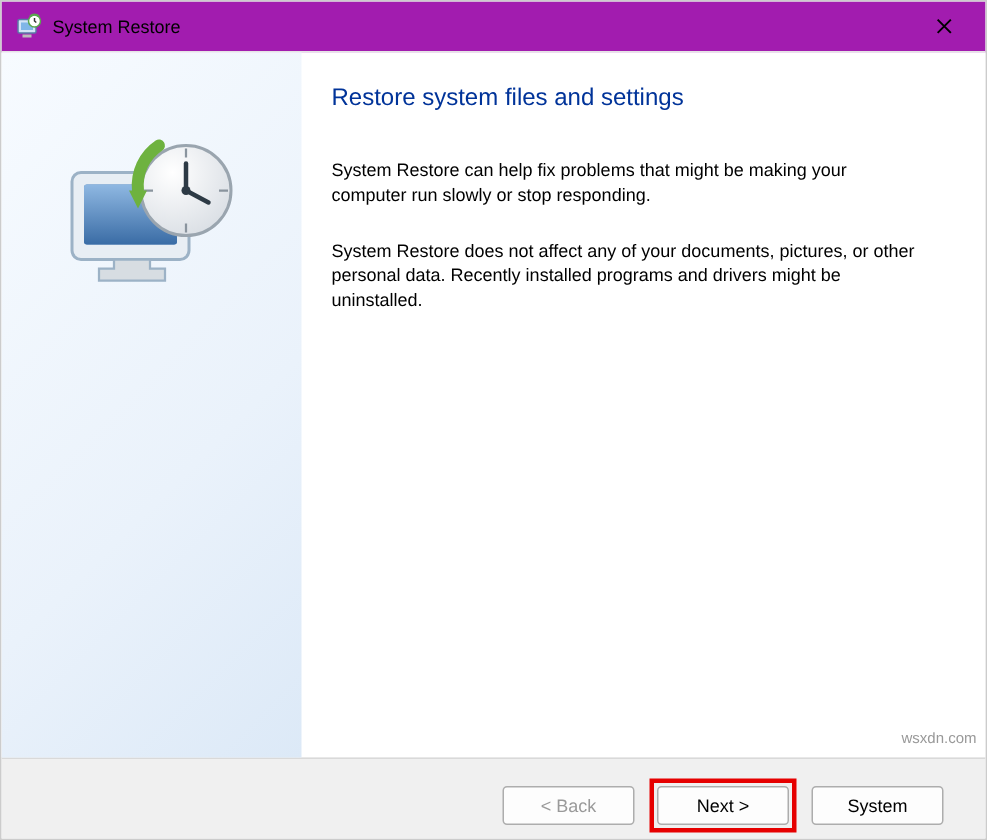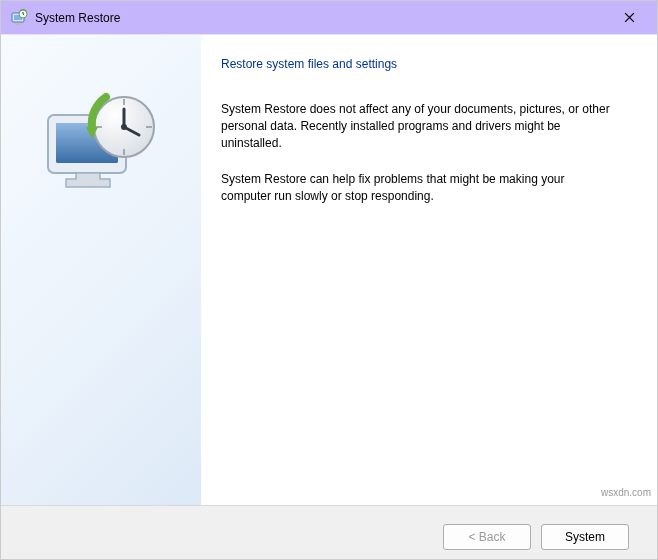--- a/index.html
+++ b/index.html
@@ -12,21 +12,21 @@
     height: 560px;
     overflow: hidden;
     border: 1px solid #ccc;
   }
   .titlebar {
     height: 34px;
     display: flex;
     align-items: center;
     padding: 0 8px;
     border-bottom: 1px solid #e5e5e5;
-    background: #c4b5fd;
+    background: #a21caf;
   }
   .titlebar .icon-slot {
     width: 20px; height: 20px;
     margin-right: 6px;
     position: relative;
   }
   .titlebar .title {
     font-size: 12px;
     color: #000;
   }
@@ -56,21 +56,21 @@
     top: 50px;
     left: 35px;
     width: 130px;
     height: 130px;
   }
   .main {
     flex: 1;
     padding: 22px 40px 10px 20px;
   }
   .heading {
-    font-size: 12px;
+    font-size: 16px;
     color: #003399;
     font-weight: normal;
     margin: 0 0 30px 0;
   }
   .para {
     font-size: 12px;
     color: #000;
     line-height: 1.4;
     margin: 0 0 20px 0;
   }
@@ -166,23 +166,26 @@
         <line x1="88" y1="42" x2="103" y2="50" stroke="#2d3a45" stroke-width="3" stroke-linecap="round"></line>
         <circle cx="88" cy="42" r="3" fill="#2d3a45"></circle>
 
         <path d="M70 12 A 32 32 0 0 0 56 42" fill="none" stroke="#6eb23f" stroke-width="8" stroke-linecap="round"></path>
         <path d="M50 42 L62 42 L56 54 Z" fill="#6eb23f"></path>
       </svg>
     </div>
   </div>
   <div class="main">
     <h1 class="heading">Restore system files and settings</h1>
+    <p class="para">System Restore can help fix problems that might be making your computer run slowly or stop responding.</p>
     <p class="para">System Restore does not affect any of your documents, pictures, or other personal data. Recently installed programs and drivers might be uninstalled.</p>
-    <p class="para">System Restore can help fix problems that might be making your computer run slowly or stop responding.</p>
   </div>
 </div>
 
 <div class="footer">
   <button class="btn" disabled="">&lt; Back</button>
+  <span class="highlight-frame">
+    <button class="btn">Next &gt;</button>
+  </span>
   <button class="btn">System</button>
 </div>
 
 <div class="watermark">wsxdn.com</div>
 
 </body></html>

